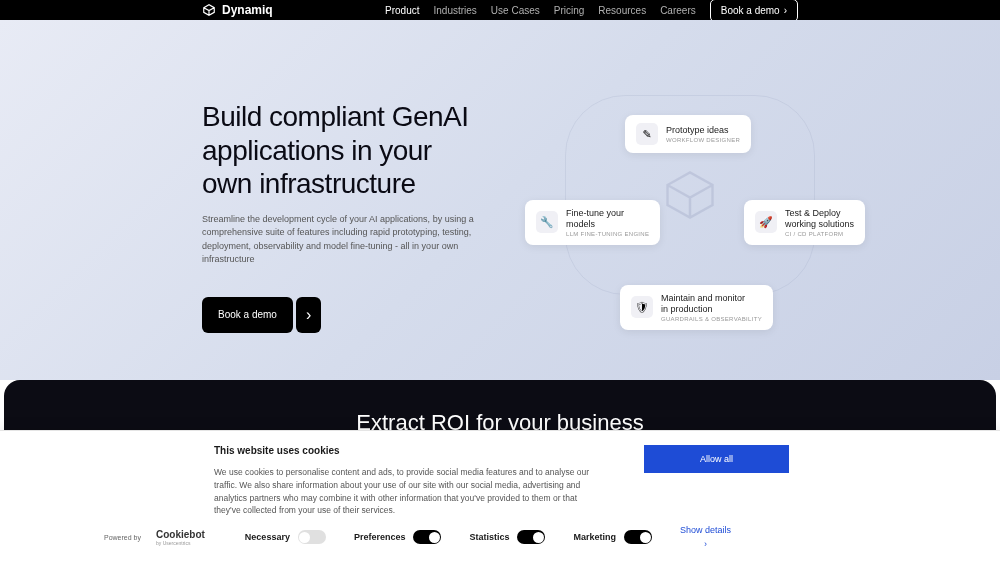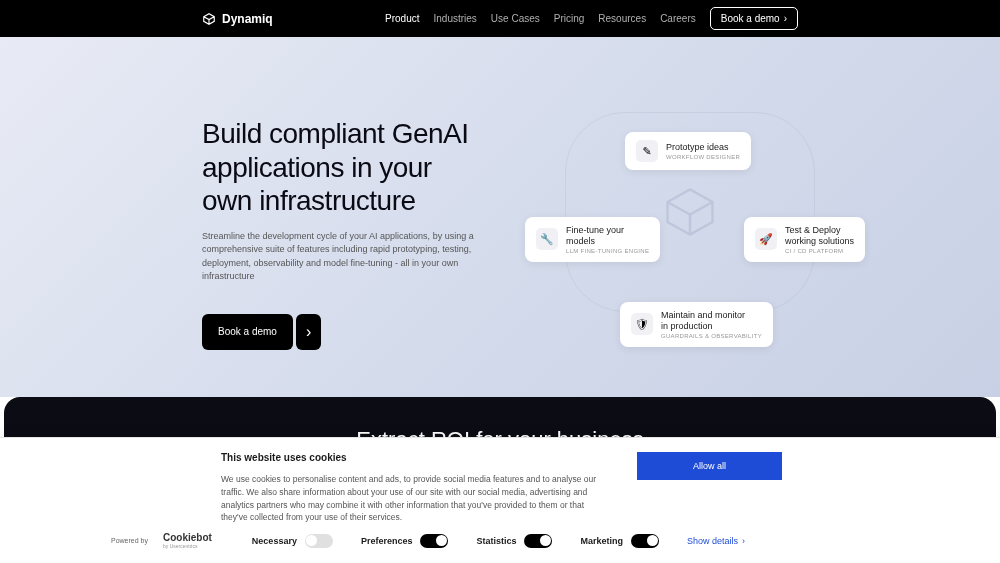--- a/index.html
+++ b/index.html
@@ -1,18 +1,18 @@
 <!DOCTYPE html>
 <html><head>
 <meta charset="utf-8">
 <style>
 * { margin: 0; padding: 0; box-sizing: border-box; }
 body { font-family: -apple-system, BlinkMacSystemFont, 'Segoe UI', Arial, sans-serif; width: 1000px; height: 563px; overflow: hidden; background: #fff; }
 
-.header { background: #000; height: 37px; display: flex; align-items: center; padding: 0 202px; justify-content: space-between; }
+.header { background: #000; height: 20px; display: flex; align-items: center; padding: 0 202px; justify-content: space-between; }
 .logo { display: flex; align-items: center; gap: 6px; color: #fff; font-weight: 600; font-size: 12px; }
 .logo-icon { width: 14px; height: 14px; }
 .nav { display: flex; align-items: center; gap: 14px; }
 .nav-item { color: #b0b0b0; font-size: 10px; cursor: pointer; }
 .nav-item:first-child { color: #fff; }
 .demo-btn-header { border: 1px solid #fff; border-radius: 5px; color: #fff; font-size: 10px; padding: 5px 10px; display: flex; align-items: center; gap: 4px; cursor: pointer; }
 
 .hero { background: linear-gradient(135deg, #e8ebf5 0%, #d5dcec 50%, #c8d0e5 100%); height: 360px; padding: 80px 0 0 202px; position: relative; }
 .hero-title { font-size: 28px; font-weight: 500; line-height: 1.2; color: #0a0a14; letter-spacing: -0.5px; }
 .hero-desc { font-size: 9px; color: #555; line-height: 1.5; margin-top: 12px; max-width: 290px; }
@@ -29,38 +29,38 @@
 .feature-sub { font-size: 6px; color: #999; text-transform: uppercase; letter-spacing: 0.3px; margin-top: 1px; }
 .card-top { top: 35px; left: 105px; }
 .card-left { top: 120px; left: 5px; }
 .card-right { top: 120px; right: -5px; }
 .card-bottom { top: 205px; left: 100px; }
 .orbit { position: absolute; border: 1px solid rgba(150,160,190,0.2); border-radius: 60px; left: 50%; top: 50%; transform: translate(-50%, -50%); width: 250px; height: 200px; }
 
 .section-dark { background: #0c0c14; height: 85px; margin: 0 4px; border-radius: 16px 16px 0 0; display: flex; align-items: center; justify-content: center; }
 .section-title { color: #fff; font-size: 22px; font-weight: 400; }
 
-.cookie-banner { position: fixed; bottom: 0; left: 0; right: 0; background: #fff; border-top: 1px solid #e5e5e5; padding: 14px 16px; box-shadow: 0 -2px 12px rgba(0,0,0,0.1); }
+.cookie-banner { position: fixed; bottom: 0; left: 0; right: 0; background: #fff; border-top: 1px solid #e5e5e5; padding: 14px 9px; box-shadow: 0 -2px 12px rgba(0,0,0,0.1); }
 .cookie-inner { display: flex; padding: 0 202px 0 205px; gap: 40px; }
 .cookie-content { flex: 1; }
 .cookie-title { font-size: 10px; font-weight: 600; color: #1a1a1a; margin-bottom: 10px; }
 .cookie-desc { font-size: 8.5px; color: #555; line-height: 1.5; }
 .cookie-actions { display: flex; flex-direction: column; gap: 24px; width: 145px; }
 .btn-allow, .btn-deny { background: #1e4cd6; color: #fff; border: none; padding: 9px 0; font-size: 9px; font-weight: 500; cursor: pointer; }
 .cookie-bottom { display: flex; align-items: center; padding: 8px 202px 0 95px; gap: 40px; }
 .powered { display: flex; align-items: center; gap: 15px; font-size: 7px; color: #666; }
 .cookiebot-logo { font-weight: 600; font-size: 10px; color: #333; }
 .toggles { display: flex; align-items: center; gap: 28px; }
 .toggle-group { display: flex; align-items: center; gap: 8px; }
 .toggle-label { font-size: 9px; font-weight: 600; color: #1a1a1a; }
 .toggle { width: 28px; height: 14px; border-radius: 7px; background: #000; position: relative; cursor: pointer; }
 .toggle-off { background: #e0e0e0; }
 .toggle::after { content: ''; position: absolute; width: 11px; height: 11px; background: #fff; border-radius: 50%; top: 1.5px; right: 1.5px; }
 .toggle-off::after { left: 1.5px; right: auto; }
-.show-details { color: #1e4cd6; font-size: 9px; font-weight: 500; cursor: pointer; display: flex; align-items: center; gap: 4px; }
+.show-details { color: #1e4cd6; font-size: 9px; font-weight: 500; cursor: pointer; display: flex; align-items: center; gap: 4px; flex-direction: column; }
 </style>
 </head>
 <body>
 
 <div class="header">
   <div class="logo">
     <svg class="logo-icon" viewBox="0 0 24 24" fill="none" stroke="#fff" stroke-width="2">
         <path d="M3 8 L12 3 L21 8 L21 16 L12 21 L3 16 Z M3 8 L12 13 L21 8 M12 13 L12 21"></path>
       </svg>
     <span>Dynamiq</span>

